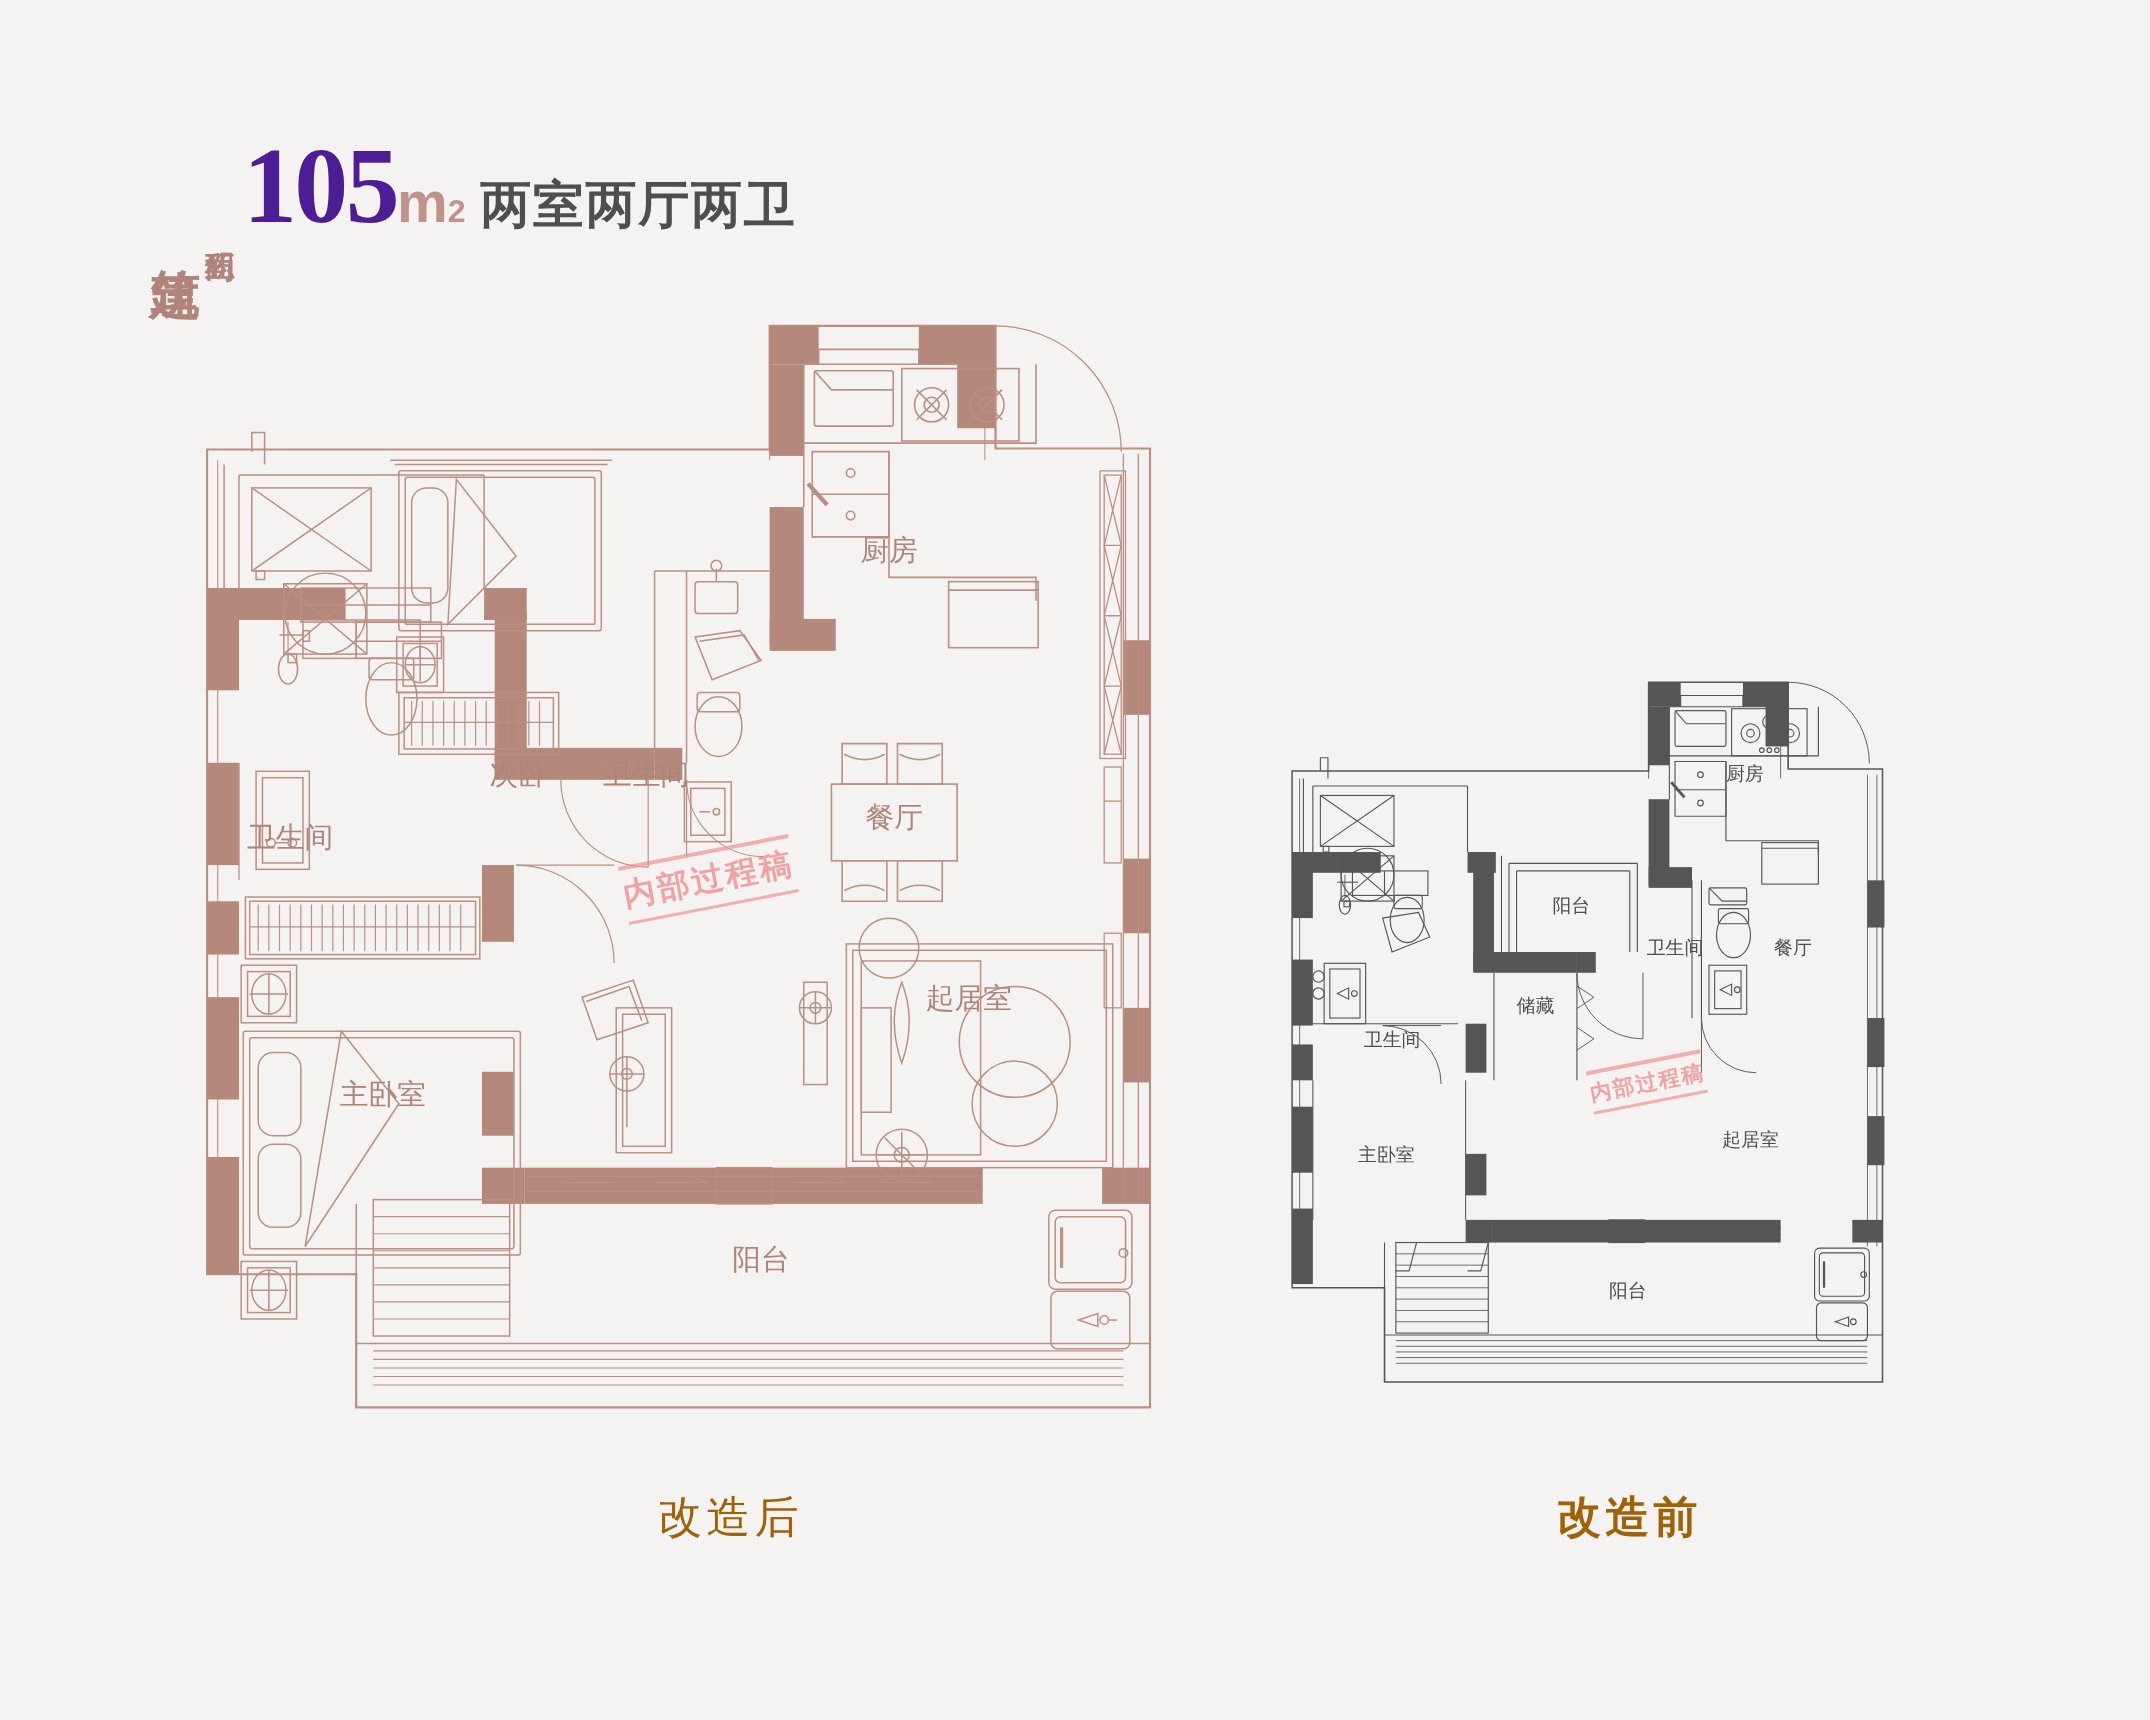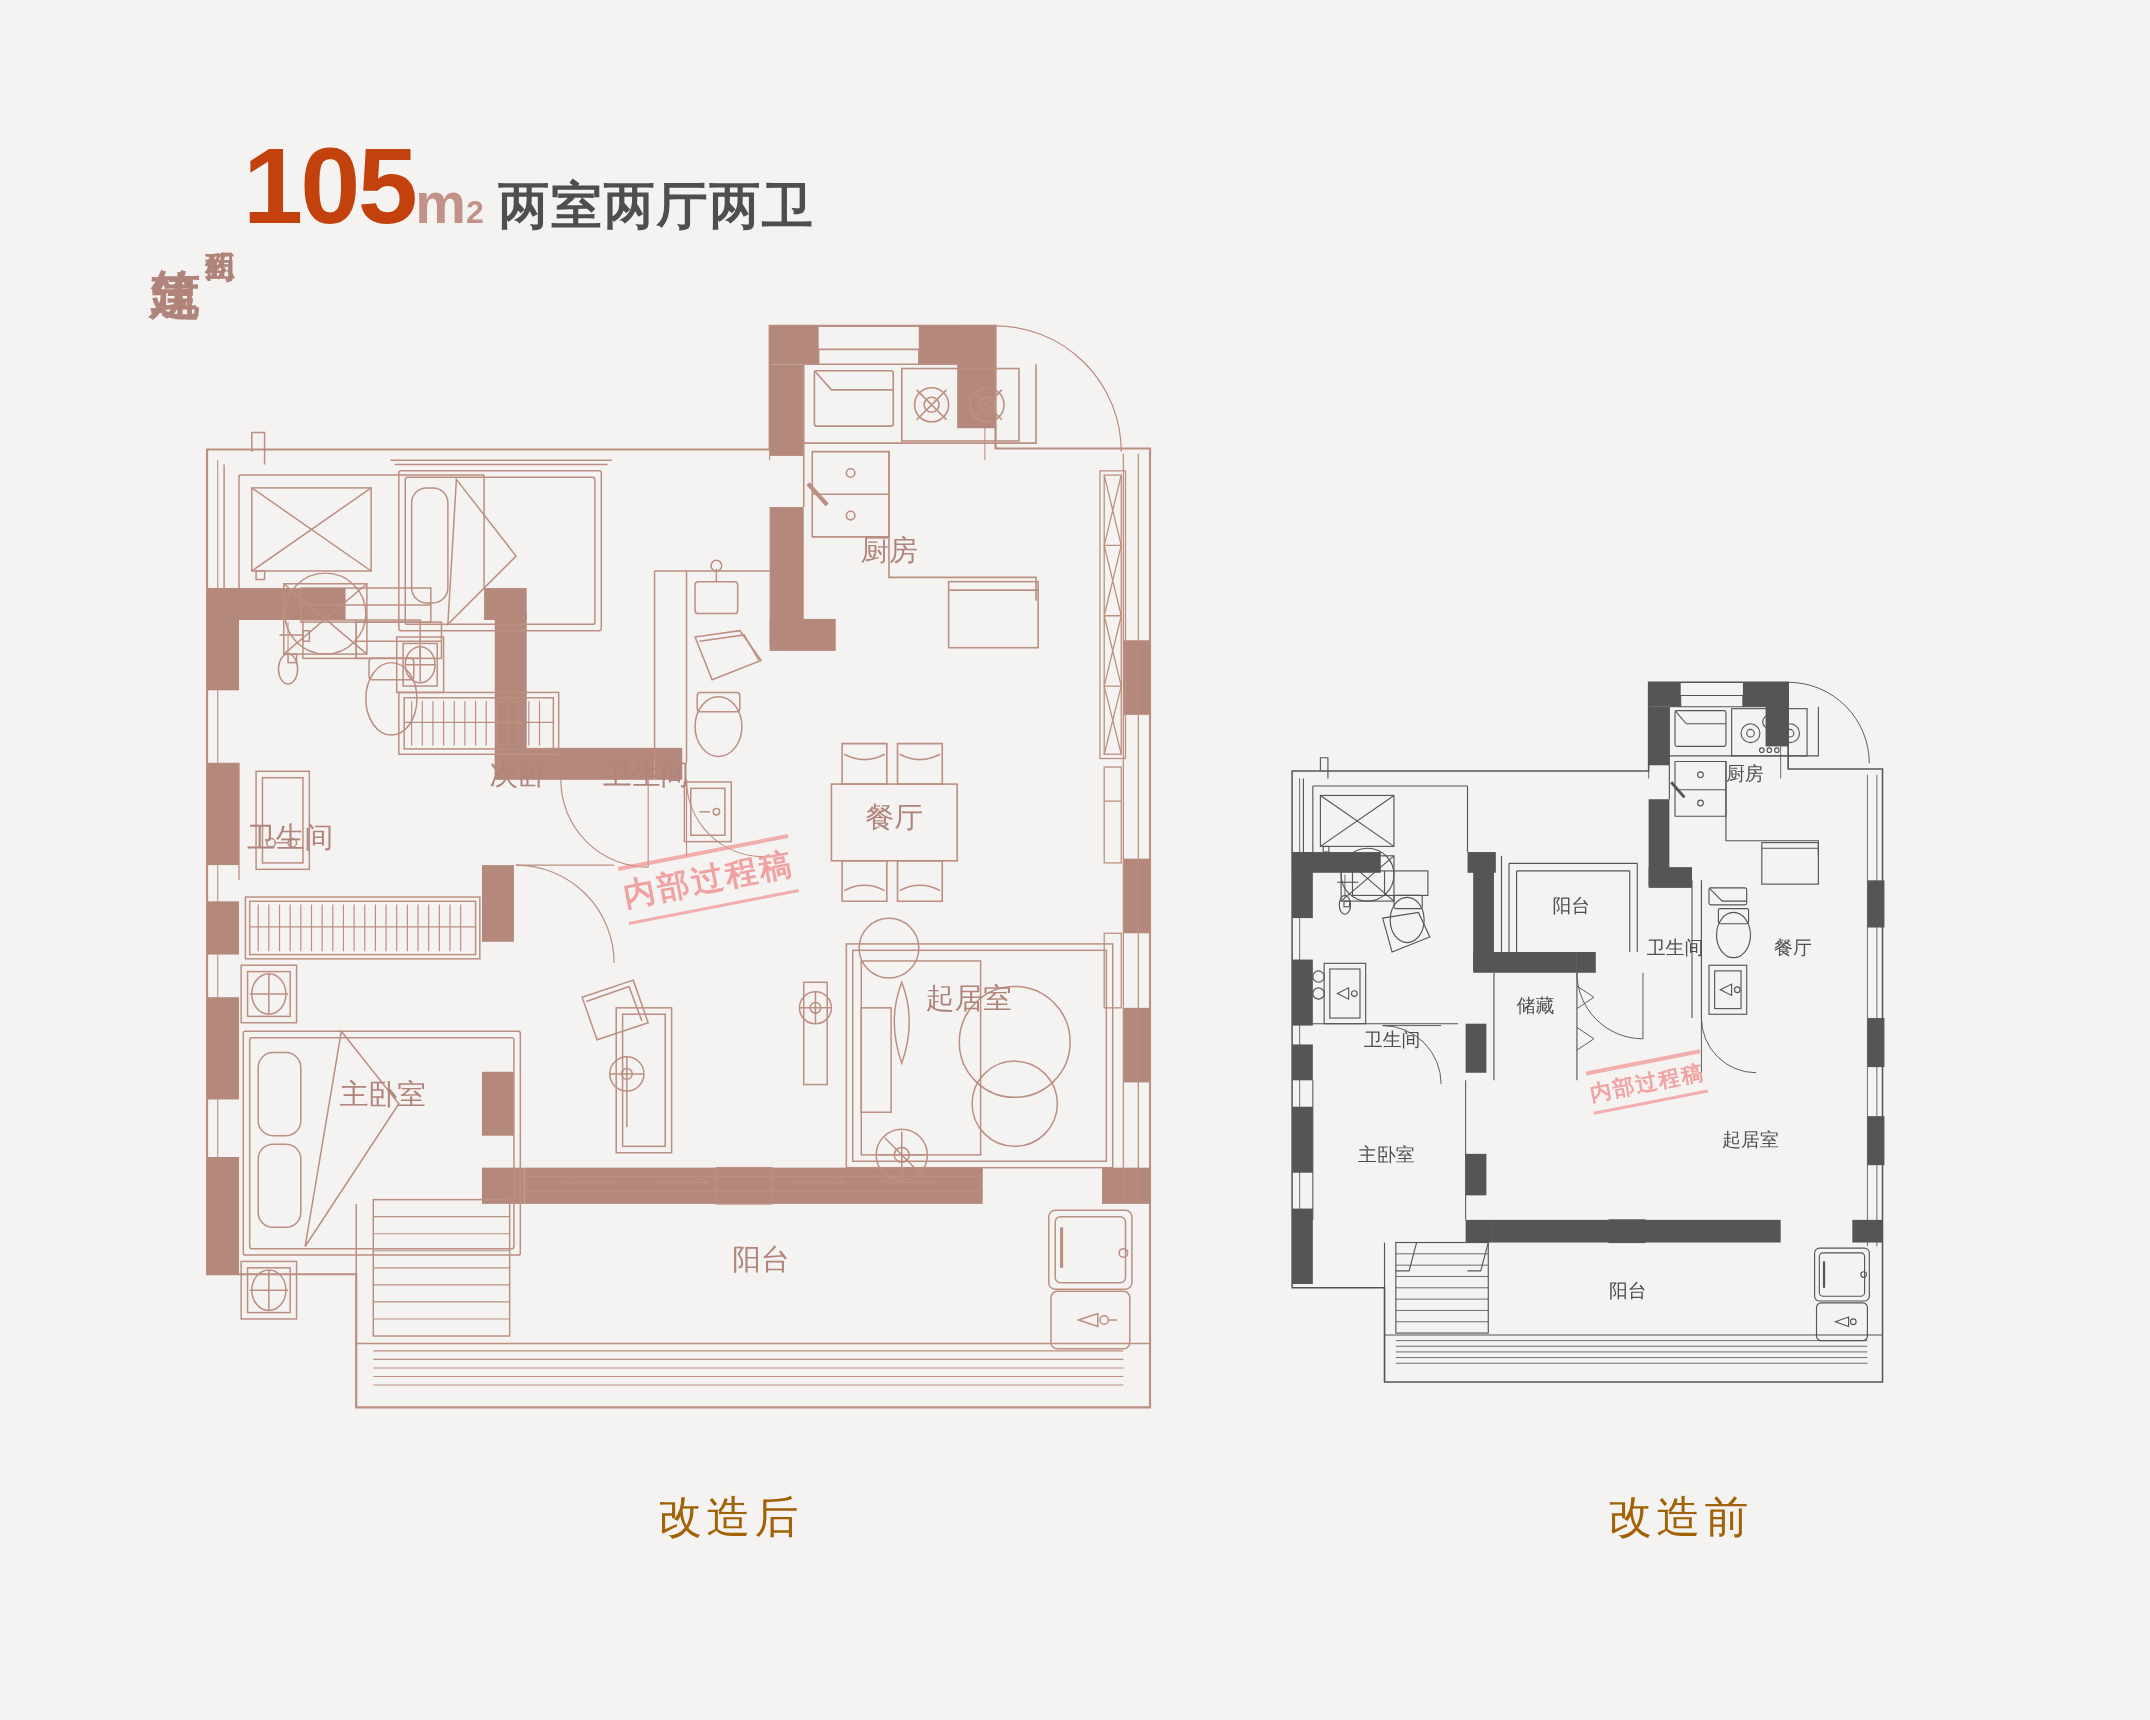--- a/index.html
+++ b/index.html
@@ -8,33 +8,33 @@
     background:#f4f3f1;
     font-family:"Liberation Sans","DejaVu Sans",sans-serif;
     overflow:hidden;position:relative;
   }
   
   #header{position:absolute;left:151px;top:142px;display:flex;align-items:flex-end;}
   .vert-pair{display:flex;flex-direction:column;justify-content:flex-end;margin-right:2.6px;}
   .vert-col{writing-mode:vertical-rl;text-orientation:upright;font-weight:bold;color:#b0847a;line-height:1.0;}
   .vc-big{font-size:50px;letter-spacing:-1.7px;}
   .vc-small{font-size:29px;letter-spacing:-0.9px;margin-left:1.7px;}
-  #area-num{font-size:108px;font-weight:bold;color:#c2410c;line-height:0.82;letter-spacing:-2.6px;}
+  #area-num{font-size:108px;font-weight:bold;color:#4c1d95;line-height:0.82;letter-spacing:-2.6px;font-family:Liberation Serif, serif;}
   #area-unit{font-size:57px;font-weight:bold;color:#c19287;line-height:0.82;}
   #area-sup{font-size:32px;font-weight:bold;color:#c19287;vertical-align:super;line-height:0.6;}
   #room-config{font-size:51px;font-weight:bold;color:#4e4e4e;letter-spacing:1.7px;margin-left:14.6px;line-height:0.9;}
 
   
   #plan-after{position:absolute;left:185px;top:262px;width:1067px;height:1204px;}
   #plan-before{position:absolute;left:1265px;top:637px;width:688px;height:830px;}
   svg{display:block;overflow:visible;}
 
   .cap{position:absolute;font-size:44px;color:#a16207;letter-spacing:4.3px;font-weight:normal;}
   #cap-after{left:658px;top:1488px;}
-  #cap-before{left:1608px;top:1488px;}
+  #cap-before{left:1557px;top:1488px;font-weight:bold;}
 
   
   .stamp{position:absolute;font-weight:bold;color:#f08c8c;opacity:.78;white-space:nowrap;}
   #stamp-a{left:622px;top:850px;font-size:32px;letter-spacing:2.6px;transform:rotate(-11deg);}
   #stamp-b{left:1589px;top:1060px;font-size:21.5px;letter-spacing:1.7px;transform:rotate(-11deg);}
   .stamp .bar{display:block;height:3.9px;background:#f08c8c;opacity:.85;}
   .stamp .bar.top{margin-bottom:4.3px;}
   .stamp .bar.bot{margin-top:3.4px;}
 </style>
 </head>

